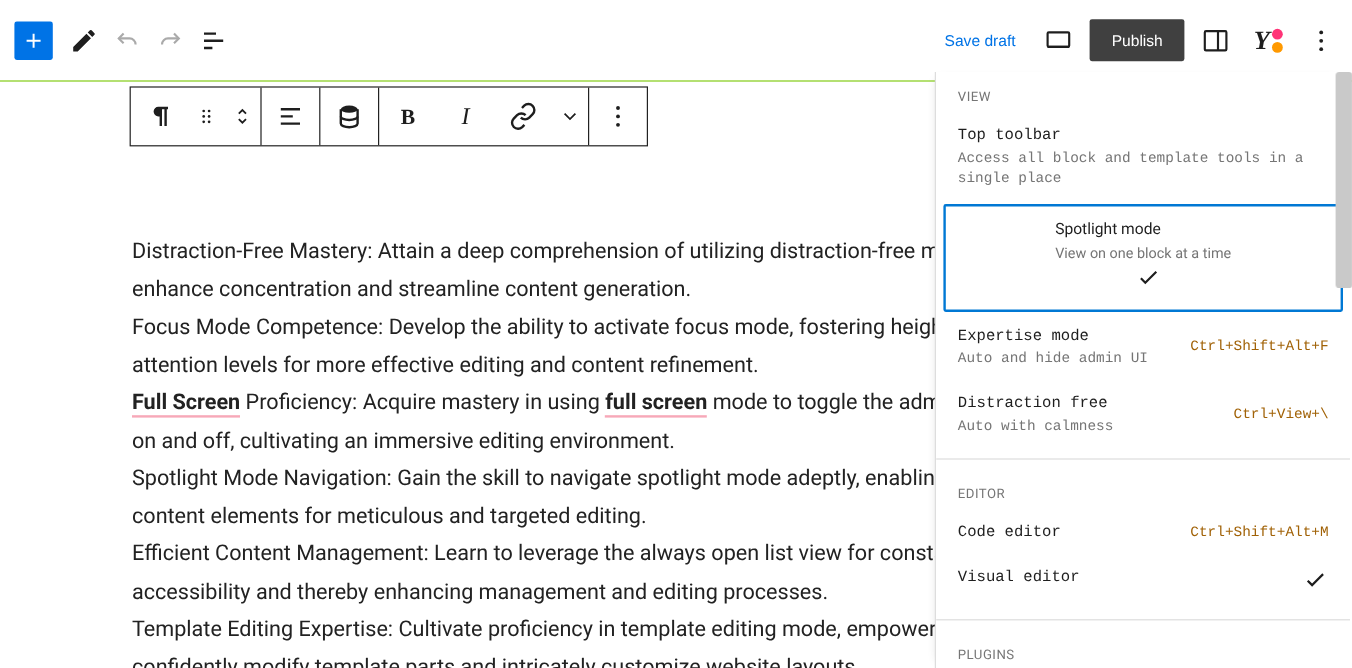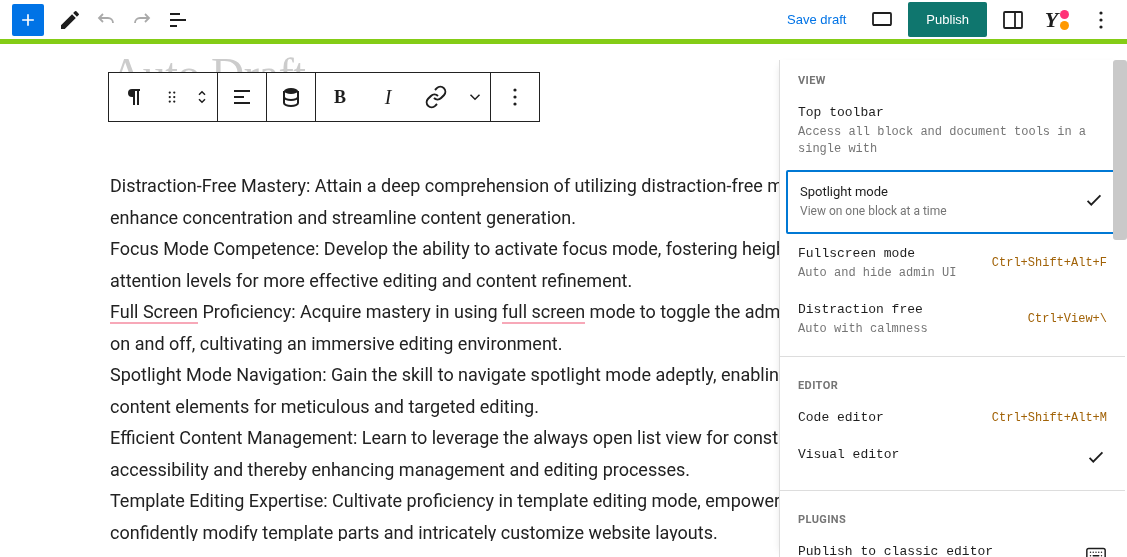--- a/index.html
+++ b/index.html
@@ -10,38 +10,38 @@
     color: #1e1e1e;
     background: #fff;
     width: 1127px;
     height: 557px;
     overflow: hidden;
     position: relative;
   }
   .topbar {
     display: flex;
     align-items: center;
-    height: 44px;
-    border-bottom: 5px solid #84cc16;
+    height: 68px;
+    border-bottom: 1px solid #84cc16;
     padding: 0 8px;
   }
   .topbar-left { display:flex; align-items:center; gap:0; }
   .topbar-right { margin-left:auto; display:flex; align-items:center; gap:8px; }
   .sq-btn {
     width: 36px; height: 36px;
     display:flex; align-items:center; justify-content:center;
     border:none; background:transparent; cursor:pointer; color:#1e1e1e;
     border-radius:2px;
   }
   .sq-btn svg { width:24px; height:24px; }
   .add-btn { background:#0073e6; color:#fff; width:32px; height:32px; margin:0 8px 0 4px; border-radius:2px; }
   .add-btn svg{width:24px;height:24px;}
   .disabled { color:#aaa; }
   .save-draft { color:#0073e6; font-size:13px; background:transparent; border:none; cursor:pointer; padding:6px 10px; }
-  .publish { background:#0f766e; color:#fff; border:none; padding:10px 18px; font-size:13px; cursor:pointer; border-radius:2px; }
+  .publish { background:#404040; color:#fff; border:none; padding:10px 18px; font-size:13px; cursor:pointer; border-radius:2px; }
   .yoast-badge {
     display:flex; align-items:center; gap:2px;
   }
   .yoast-y { font-family: Georgia, serif; font-style:italic; font-weight:bold; font-size:22px; }
   .dot{width:9px;height:9px;border-radius:50%;}
   .content-area {
     position:relative;
     height: calc(557px - 60px);
     overflow:hidden;
   }
@@ -75,38 +75,38 @@
   .tb-btn.small svg{width:18px;height:18px;}
   .tb-bold{font-weight:800;font-size:18px;font-family:Georgia,serif;}
   .tb-italic{font-style:italic;font-size:20px;font-family:Georgia,serif;}
   .paragraph-body {
     margin-top: 72px;
     font-size: 18px;
     line-height: 1.75;
     color:#222;
     width: 760px;
   }
-  .spellred { border-bottom: 2px solid #f7a8b8; text-decoration:none; color:inherit;}
+  .spellred { border-bottom: 2px solid #f7a8b8; text-decoration:none; color:inherit;font-weight:bold;}
   
   .options-menu {
     position:absolute;
     top:60px;
     right:2px;
     width:346px;
     height:497px;
     background:#fff;
     border-left:1px solid #ddd;
     box-shadow: -4px 0 8px -6px rgba(0,0,0,0.15);
     overflow-y:auto;
   }
   .menu-section-title{
     text-transform:uppercase;
     color:#757575;
     font-size:11px;
-    font-weight:700;
+    font-weight:400;
     padding:14px 18px 8px;
     letter-spacing:0.4px;
   }
   .menu-item{
     padding:9px 18px 10px;
     display:flex;
     align-items:flex-start;
     cursor:pointer;
     position:relative;
     font-family:Liberation Mono, monospace;
@@ -116,20 +116,21 @@
   .menu-item-desc{font-size:12px;color:#757575;margin-top:2px;line-height:1.4;}
   .menu-item-shortcut{font-size:12px;color:#a16207;align-self:center;white-space:nowrap;margin-left:8px;}
   .menu-item-check{align-self:center;margin-left:8px;}
   .menu-item-check svg{width:22px;height:22px;}
   .menu-sep{height:1px;background:#ddd;margin:8px 0;}
   .selected-box{
     border:2px solid #0078d4;
     border-radius:2px;
     margin:2px 6px;
     padding:11px 12px 12px;
+    flex-direction:column;
   }
   .selected-box .menu-item-label{font-size:13px;}
   .scrollbar-fake{
     position:absolute;
     right:0; top:60px;
     width:14px; height:180px;
     background:#c9c9c9;
     border-radius:3px;
   }
   .kbd-icon svg{width:22px;height:22px;}
@@ -276,35 +277,35 @@
         </svg>
     </button>
   </div>
 </div>
 
 <div class="options-menu" id="options-menu">
     <div class="menu-section-title">View</div>
     <div class="menu-item">
       <div class="menu-item-main">
         <div class="menu-item-label">Top toolbar</div>
-        <div class="menu-item-desc">Access all block and document tools in a single with</div>
+        <div class="menu-item-desc">Access all block and template tools in a single place</div>
       </div>
     </div>
     <div class="selected-box" style="display: flex; align-items: center;">
       <div class="menu-item-main">
         <div class="menu-item-label">Spotlight mode</div>
         <div class="menu-item-desc">View on one block at a time</div>
       </div>
       <div class="menu-item-check"><svg viewBox="0 0 24 24" fill="none" stroke="currentColor" stroke-width="2">
           <path d="M5 13l4 4L19 7"></path>
         </svg></div>
     </div>
     <div class="menu-item">
       <div class="menu-item-main">
-        <div class="menu-item-label">Fullscreen mode</div>
+        <div class="menu-item-label">Expertise mode</div>
         <div class="menu-item-desc">Auto and hide admin UI</div>
       </div>
       <div class="menu-item-shortcut">Ctrl+Shift+Alt+F</div>
     </div>
     <div class="menu-item">
       <div class="menu-item-main">
         <div class="menu-item-label">Distraction free</div>
         <div class="menu-item-desc">Auto with calmness</div>
       </div>
       <div class="menu-item-shortcut">Ctrl+View+\</div>

